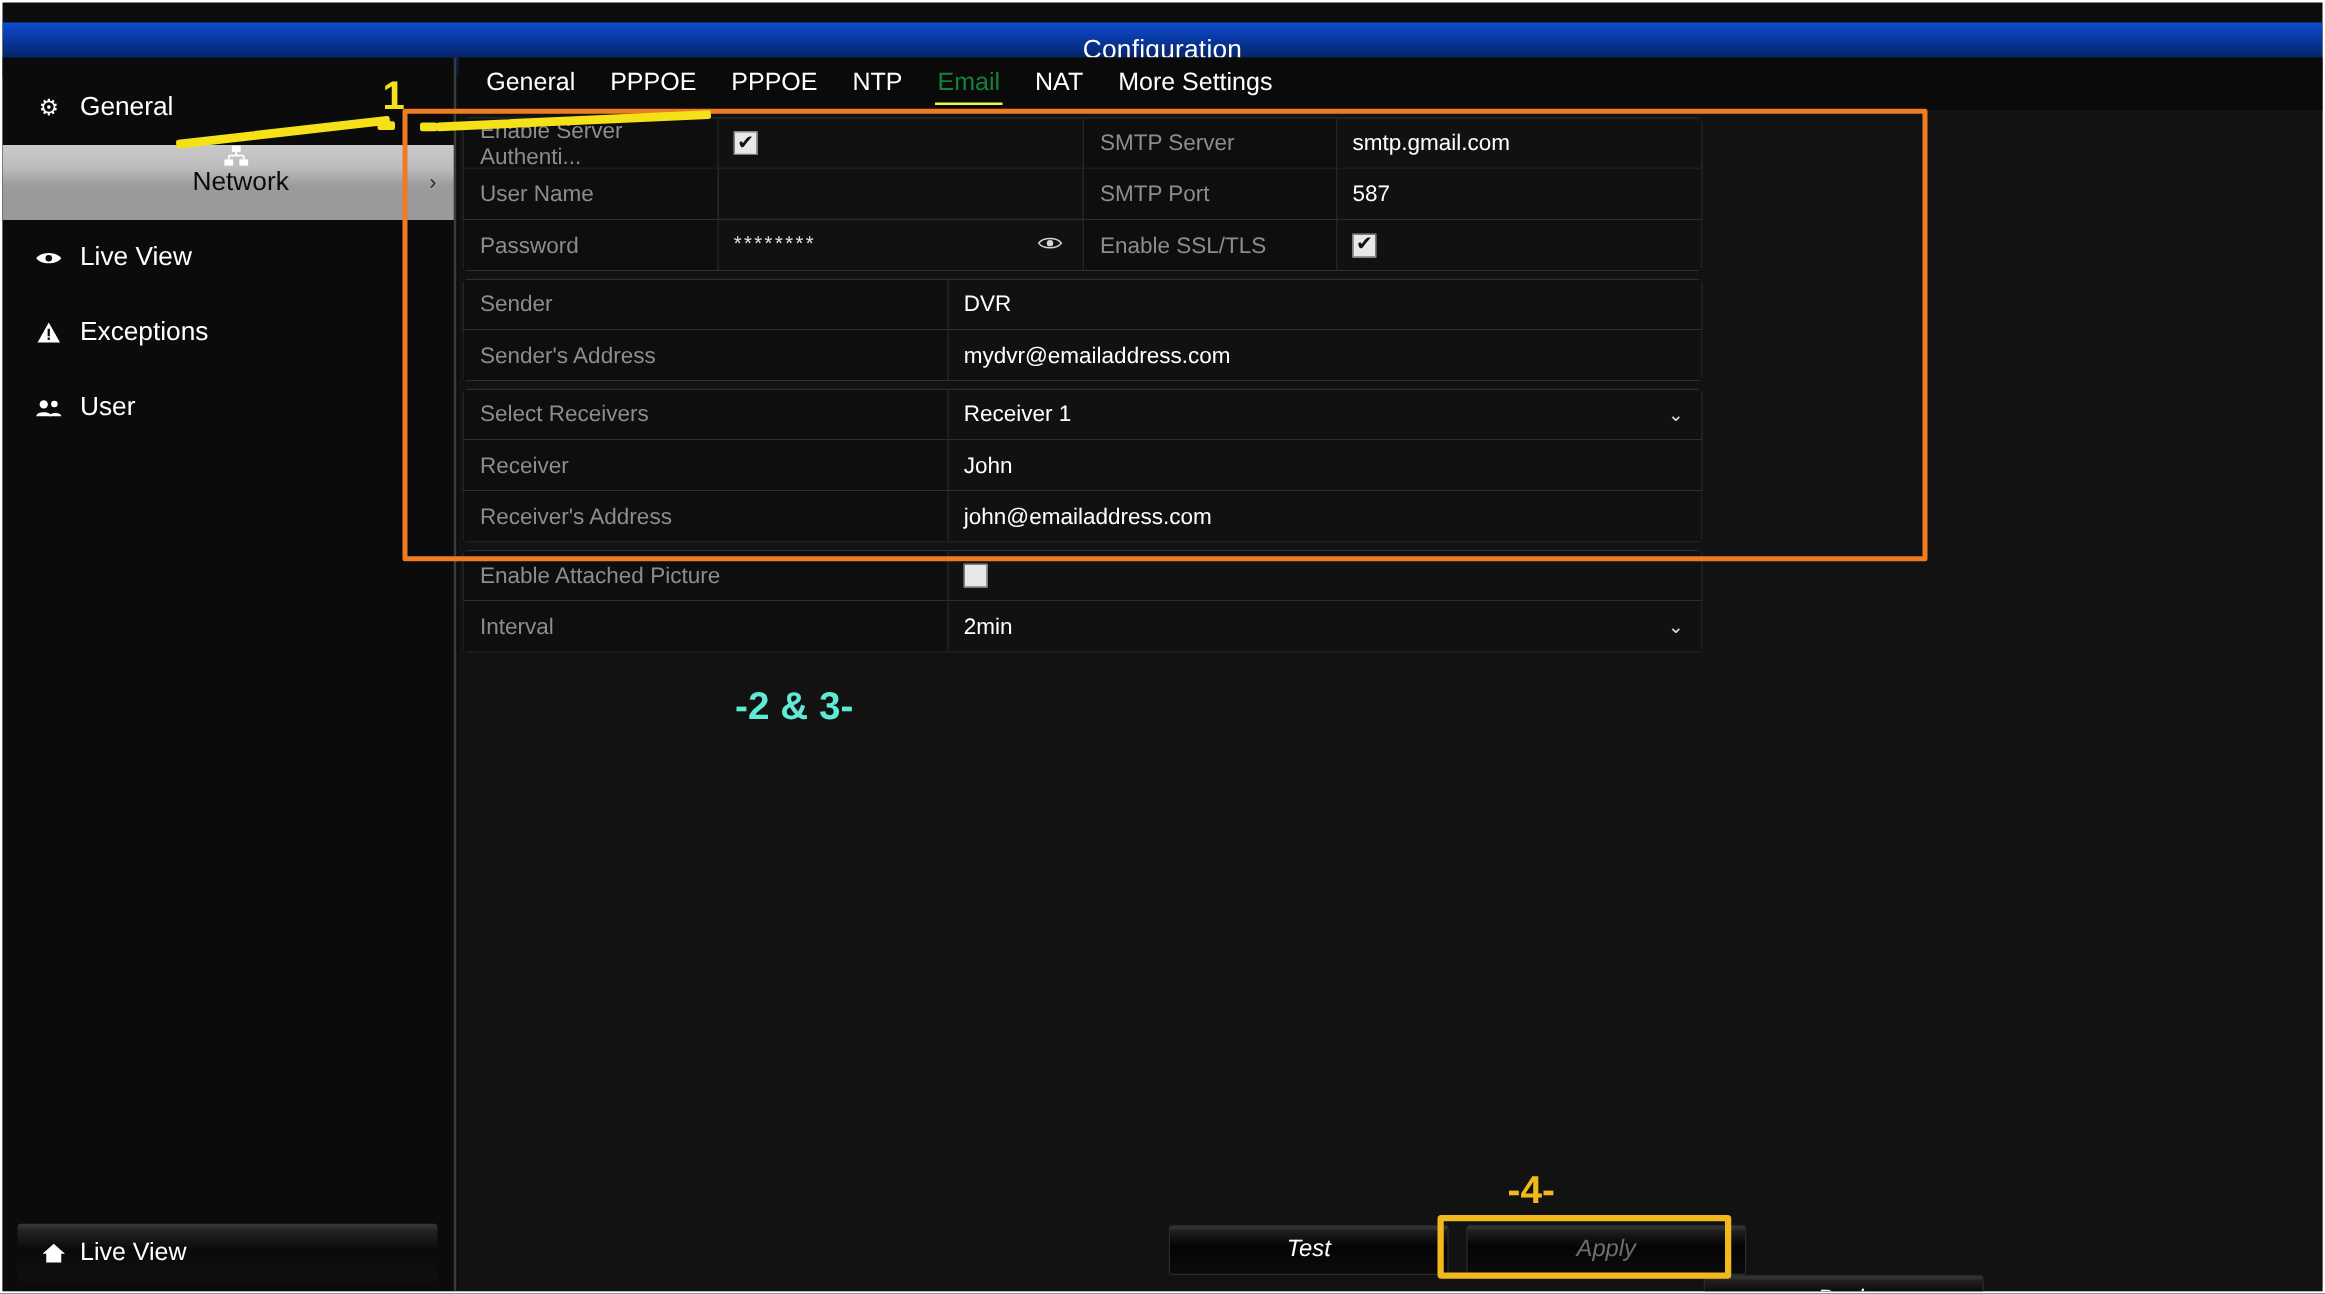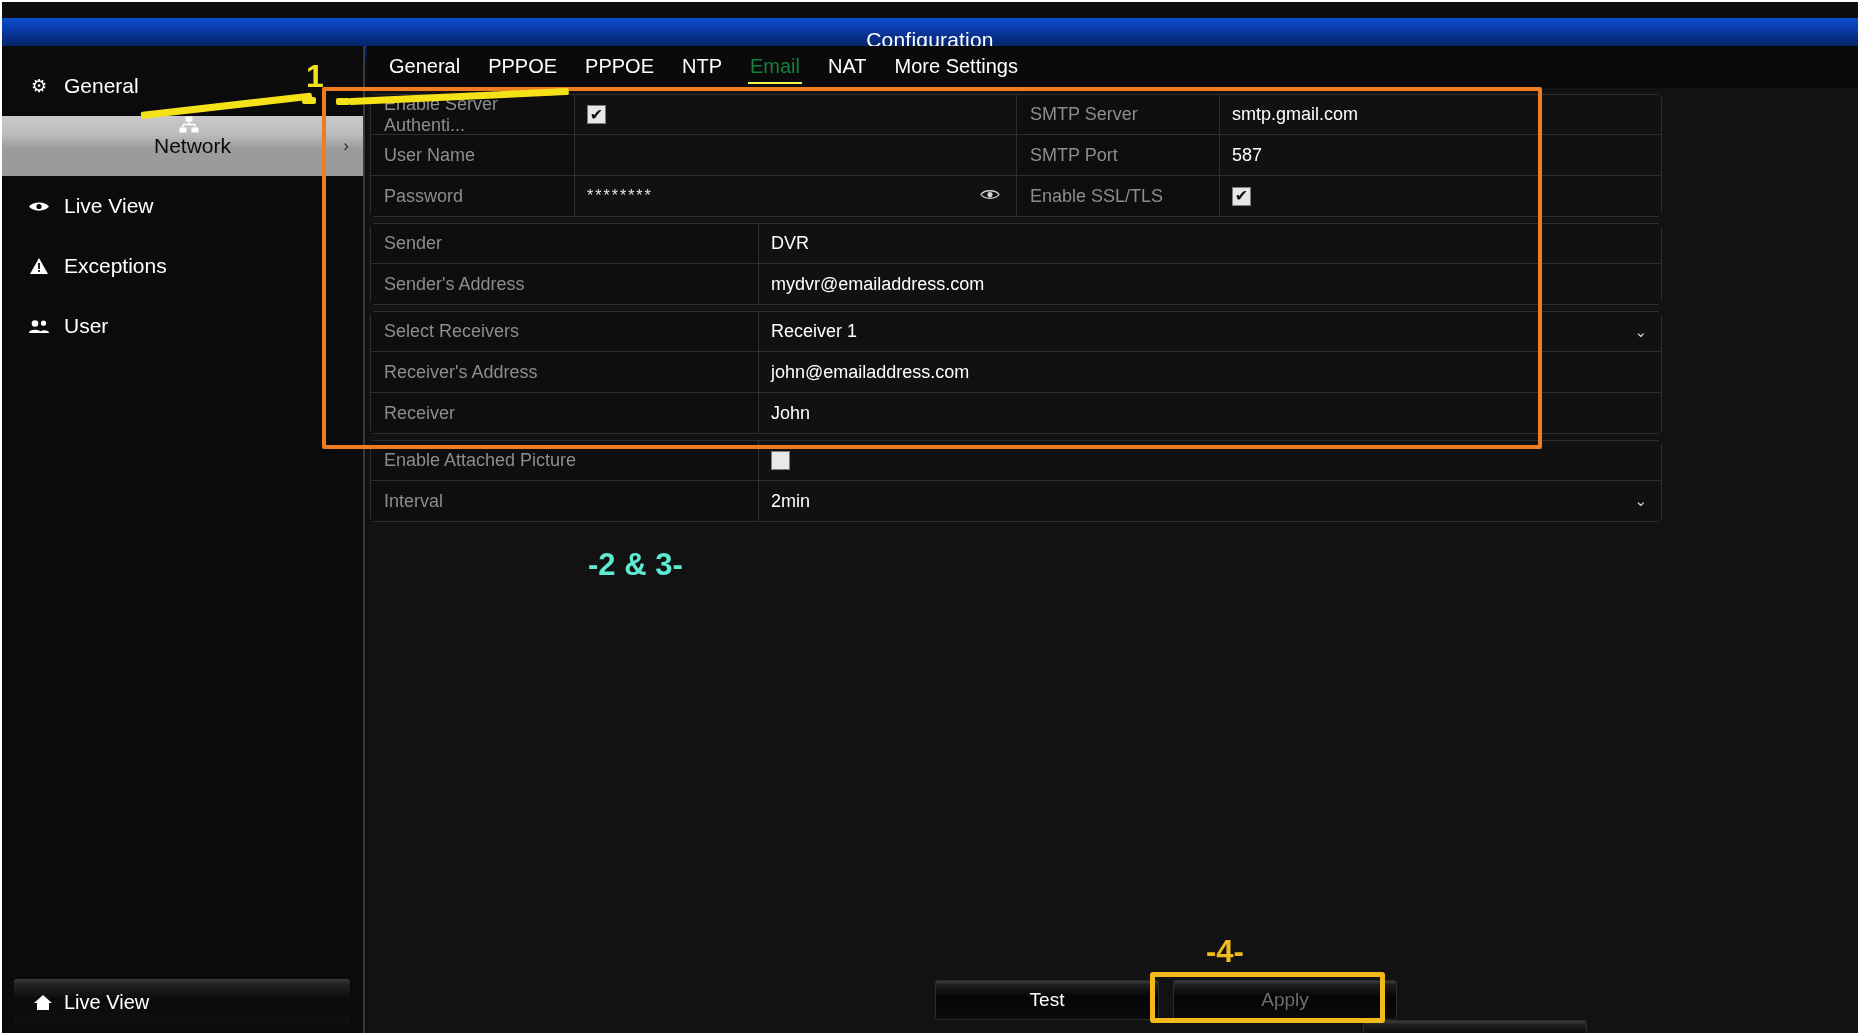--- a/index.html
+++ b/index.html
@@ -91,21 +91,21 @@
   .tab.active { color: #15803d; }
   .tab.active::after {
     content: ""; position: absolute;
     left: 12px; right: 12px; bottom: -2px; height: 2px;
     background: #f2f24a;
   }
 
   
   .form {
     position: absolute; left: 3px; top: 48px;
-    width: 1292px;
+    width: 992px;
   }
   .grp { margin-bottom: 6px; }
   .row {
     display: flex;
     height: 41px;
     border: 1px solid #2e2e2e;
     border-top: none;
     background: #111111;
   }
   .grp .row:first-child { border-top: 1px solid #2e2e2e; }
@@ -185,21 +185,21 @@
     position: absolute; left: 0; bottom: 6px;
     width: 1491px; height: 50px;
   }
   .btn {
     position: absolute; top: 3px;
     height: 40px;
     background: linear-gradient(to bottom, #3d3d3d 0%, #1e1e1e 10%, #050505 42%, #0b0b0b 100%);
     border: 1px solid #2b2b2b;
     border-radius: 3px;
     color: #ffffff; font-size: 19px;
-    display: flex; align-items: center; justify-content: center;
+    display: flex; align-items: center; justify-content: center; font-style: italic;
   }
   .btn.disabled { color: #6f6f6f; }
   .btn-test  { left: 568px; width: 224px; }
   .btn-apply { left: 806px; width: 224px; }
   .btn-back  { left: 996px; width: 224px; margin-top: 40px; }
   .apply-ring {
     position: absolute;
     left: 1148px; top: 970px;
     width: 235px; height: 51px;
     border: 5px solid #f2b91c;
@@ -360,26 +360,26 @@
 
       <div class="grp rounded">
         <div class="row full">
           <div class="cell-lbl">Select Receivers</div>
           <div class="cell-val">
             <span>Receiver 1</span>
             <span class="chevdn">⌄</span>
           </div>
         </div>
         <div class="row full">
+          <div class="cell-lbl">Receiver</div>
+          <div class="cell-val">John</div>
+        </div>
+        <div class="row full">
           <div class="cell-lbl">Receiver's Address</div>
           <div class="cell-val">john@emailaddress.com</div>
-        </div>
-        <div class="row full">
-          <div class="cell-lbl">Receiver</div>
-          <div class="cell-val">John</div>
         </div>
       </div>
 
       <div class="grp rounded">
         <div class="row full">
           <div class="cell-lbl">Enable Attached Picture</div>
           <div class="cell-val">
             <span class="chk unchecked"></span>
           </div>
         </div>

